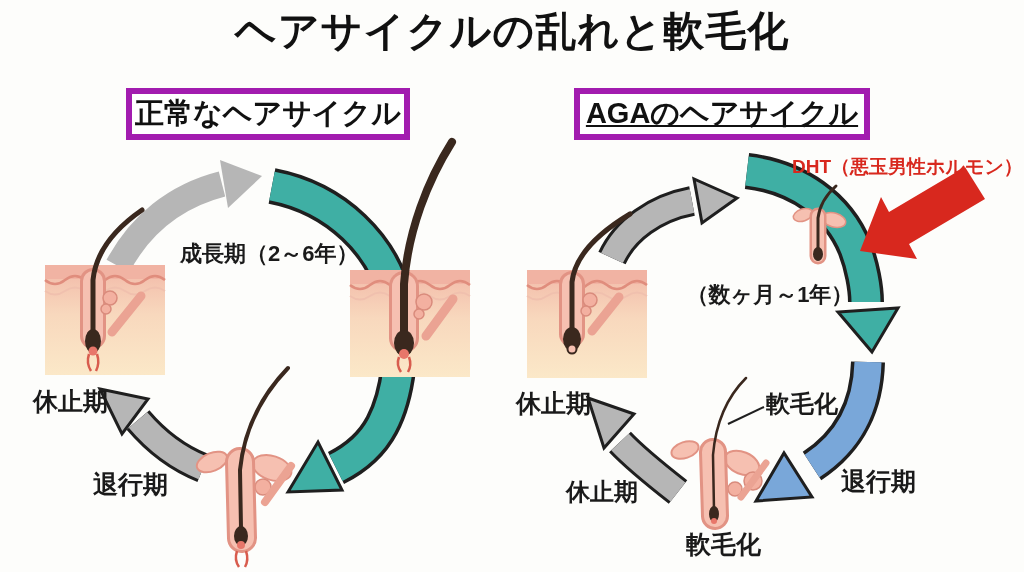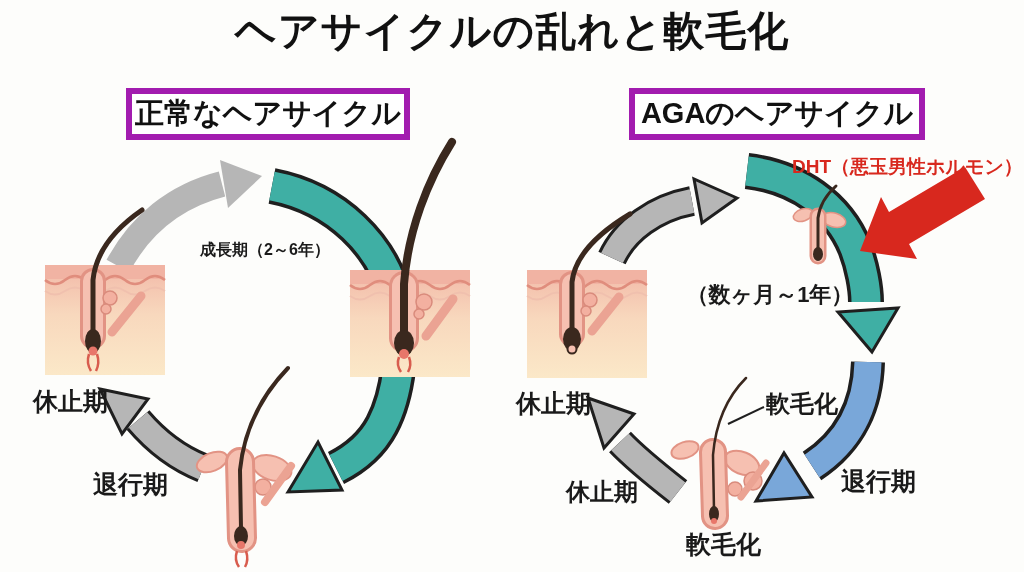--- a/index.html
+++ b/index.html
@@ -23,22 +23,22 @@
     left:0;top:8px;width:1024px;text-align:center;
     font-size:41px;letter-spacing:1px;color:#111;
   }
   .heading-box{
     position:absolute;z-index:2;
     border:6px solid #a21caf;background:#ffffff;
     display:flex;align-items:center;justify-content:center;
     font-weight:bold;font-size:29px;color:#111;
   }
   #heading-normal{left:126px;top:88px;width:272px;height:40px;}
-  #heading-aga{left:629px;top:88px;width:284px;height:40px;}
-  .lbl-growth-normal{left:180px;top:241px;width:170px;text-align:center;font-size:16px;}
+  #heading-aga{left:574px;top:88px;width:284px;height:40px;text-decoration:underline;}
+  .lbl-growth-normal{left:180px;top:241px;width:170px;text-align:center;font-size:22px;}
   .lbl-rest-normal{left:33px;top:387px;font-size:25px;}
   .lbl-regression-normal{left:93px;top:470px;font-size:25px;}
   .lbl-dht{left:792px;top:156px;font-size:19px;color:#d8281e;}
   .lbl-growth-aga{left:672px;top:282px;width:196px;text-align:center;font-size:22px;}
   .lbl-rest-aga-top{left:516px;top:389px;font-size:25px;}
   .lbl-thinning-callout{left:766px;top:390px;font-size:24px;}
   .lbl-regression-aga{left:841px;top:467px;font-size:25px;}
   .lbl-rest-aga-bottom{left:566px;top:478px;font-size:24px;}
   .lbl-thinning-bottom{left:686px;top:530px;font-size:25px;}
 </style>

